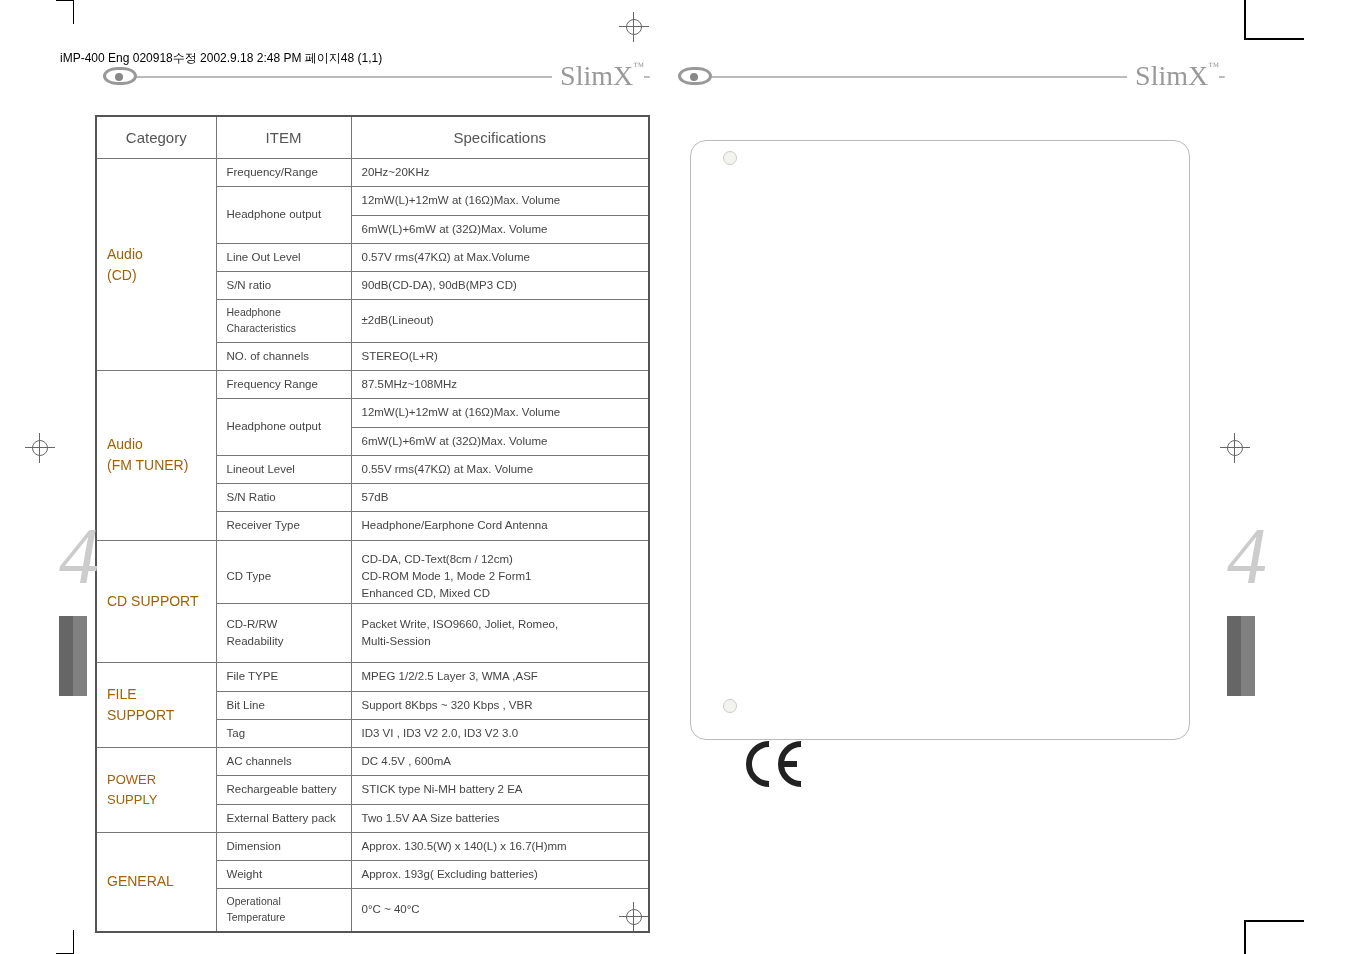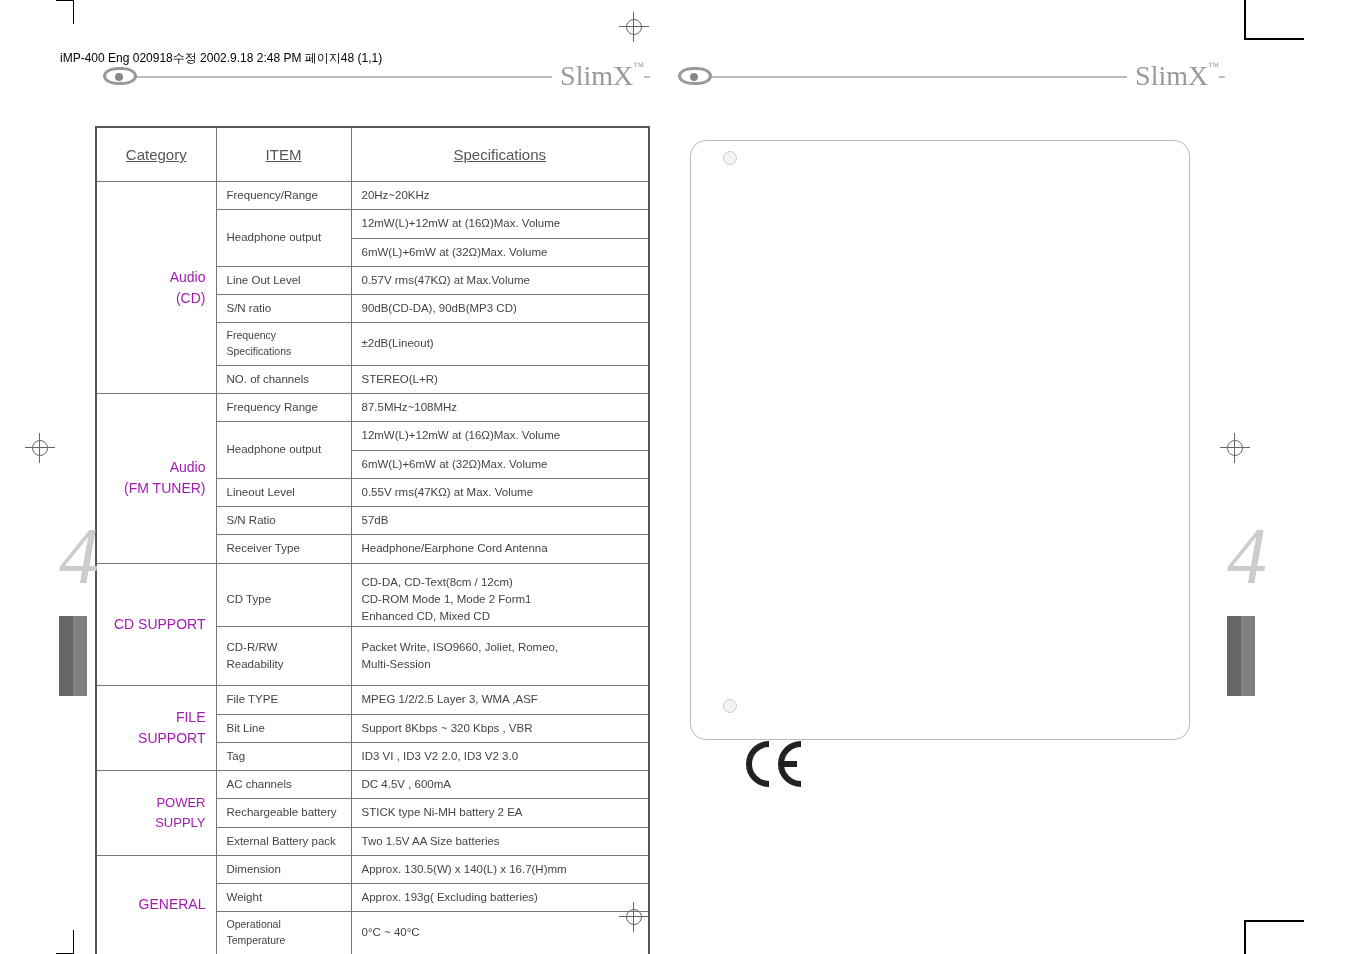--- a/index.html
+++ b/index.html
@@ -27,33 +27,33 @@
   .reg-right{top:433px; left:1220px;}
 
   .header-text { position:absolute; top:6px; left:60px; font-size:12px; color:#000;margin-top:44px; }
 
   
   .page { position:absolute; top:62px; width:555px; height:830px; }
   .page-left { left:95px; }
   .page-right{ left:670px; }
 
   
-  .brand-row { position:relative; height:30px; margin-bottom:34px;}
+  .brand-row { position:relative; height:30px; margin-bottom:23px;}
   .brand-line { position:absolute; top:14px; left:22px; right:0; height:2px; background:#bbb; border-radius:2px;}
   .brand-eye { position:absolute; top:5px; left:8px; width:34px; height:18px; border:3px solid #999; border-radius:50%/60%; background:#fff;}
   .brand-eye::after{content:"";position:absolute;top:3px;left:9px;width:8px;height:8px;background:#888;border-radius:50%;}
   .brand-logo { position:absolute; top:-2px; right:6px; font-size:28px; color:#999; font-family: "Times New Roman", serif; font-weight:300; background:#fff; padding-left:8px;}
   .brand-logo sup { font-size:11px; vertical-align: top;}
 
   
   table.spec { width:100%; border-collapse:collapse; border:2px solid #555; table-layout:fixed;}
   table.spec th, table.spec td { border:1px solid #777; font-size:11.5px; color:#444; }
-  table.spec th { font-weight:normal; color:#555; font-size:15px; padding:18px 4px; text-align:center;text-decoration:underline; }
+  table.spec th { font-weight:normal; color:#555; font-size:15px; padding:12px 4px; text-align:center; }
   table.spec td { padding:5px 10px; line-height:1.5;}
-  table.spec .cat { text-align:right; font-size:14px; color:#a21caf; width:120px;}
+  table.spec .cat { text-align:left; font-size:14px; color:#a16207; width:120px;}
   table.spec .item { width:135px;}
   table.spec tbody tr td:first-child{ }
 
   
   .side-tab { position:absolute; width:34px; height:200px; top:466px;}
   .page-left .side-tab { left:-36px;}
   .page-right .side-tab { right:-36px;}
   .side-tab .num { font-size:80px; font-style:italic; color:#ccc; font-family:"Times New Roman",serif; line-height:0.7;}
   .side-tab .bar { position:absolute; top:88px; left:0; width:28px; height:80px; background:#808080;}
   .side-tab .bar::after{content:"";position:absolute;top:0;left:0;width:14px;height:80px;background:#666;}
@@ -135,21 +135,21 @@
       </tr>
       <tr>
         <td>Line Out Level</td>
         <td>0.57V rms(47KΩ) at Max.Volume</td>
       </tr>
       <tr>
         <td>S/N ratio</td>
         <td>90dB(CD-DA), 90dB(MP3 CD)</td>
       </tr>
       <tr>
-        <td style="font-size:10.5px">Frequency Specifications</td>
+        <td style="font-size:10.5px">Headphone Characteristics</td>
         <td>±2dB(Lineout)</td>
       </tr>
       <tr>
         <td>NO. of channels</td>
         <td>STEREO(L+R)</td>
       </tr>
 
       <tr>
         <td class="cat" rowspan="6" style="white-space:pre-line">Audio
 (FM TUNER)</td>

